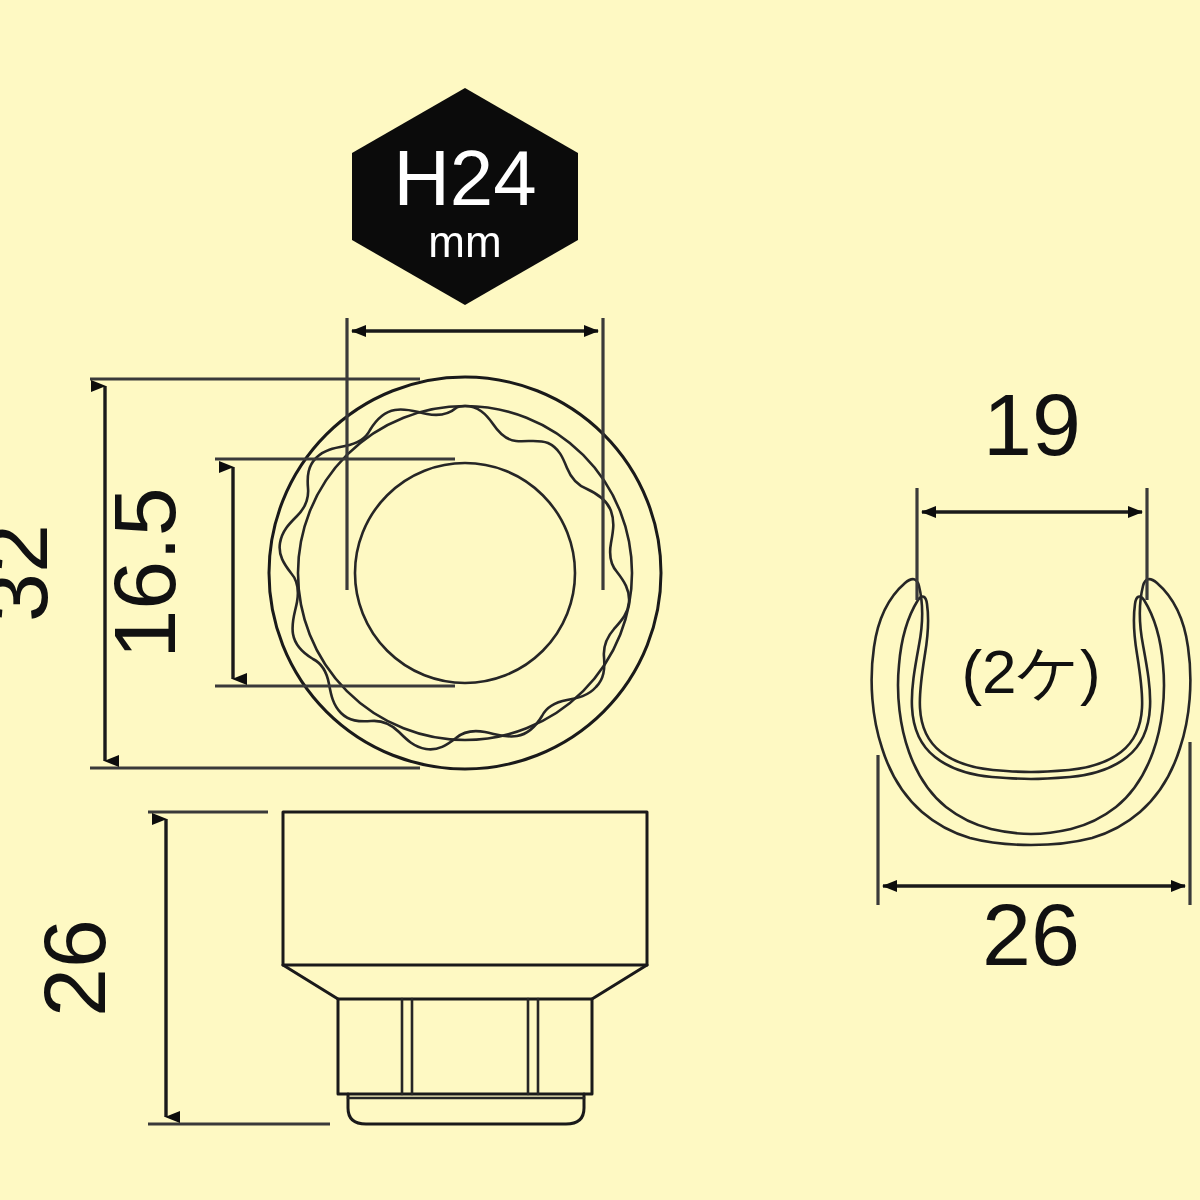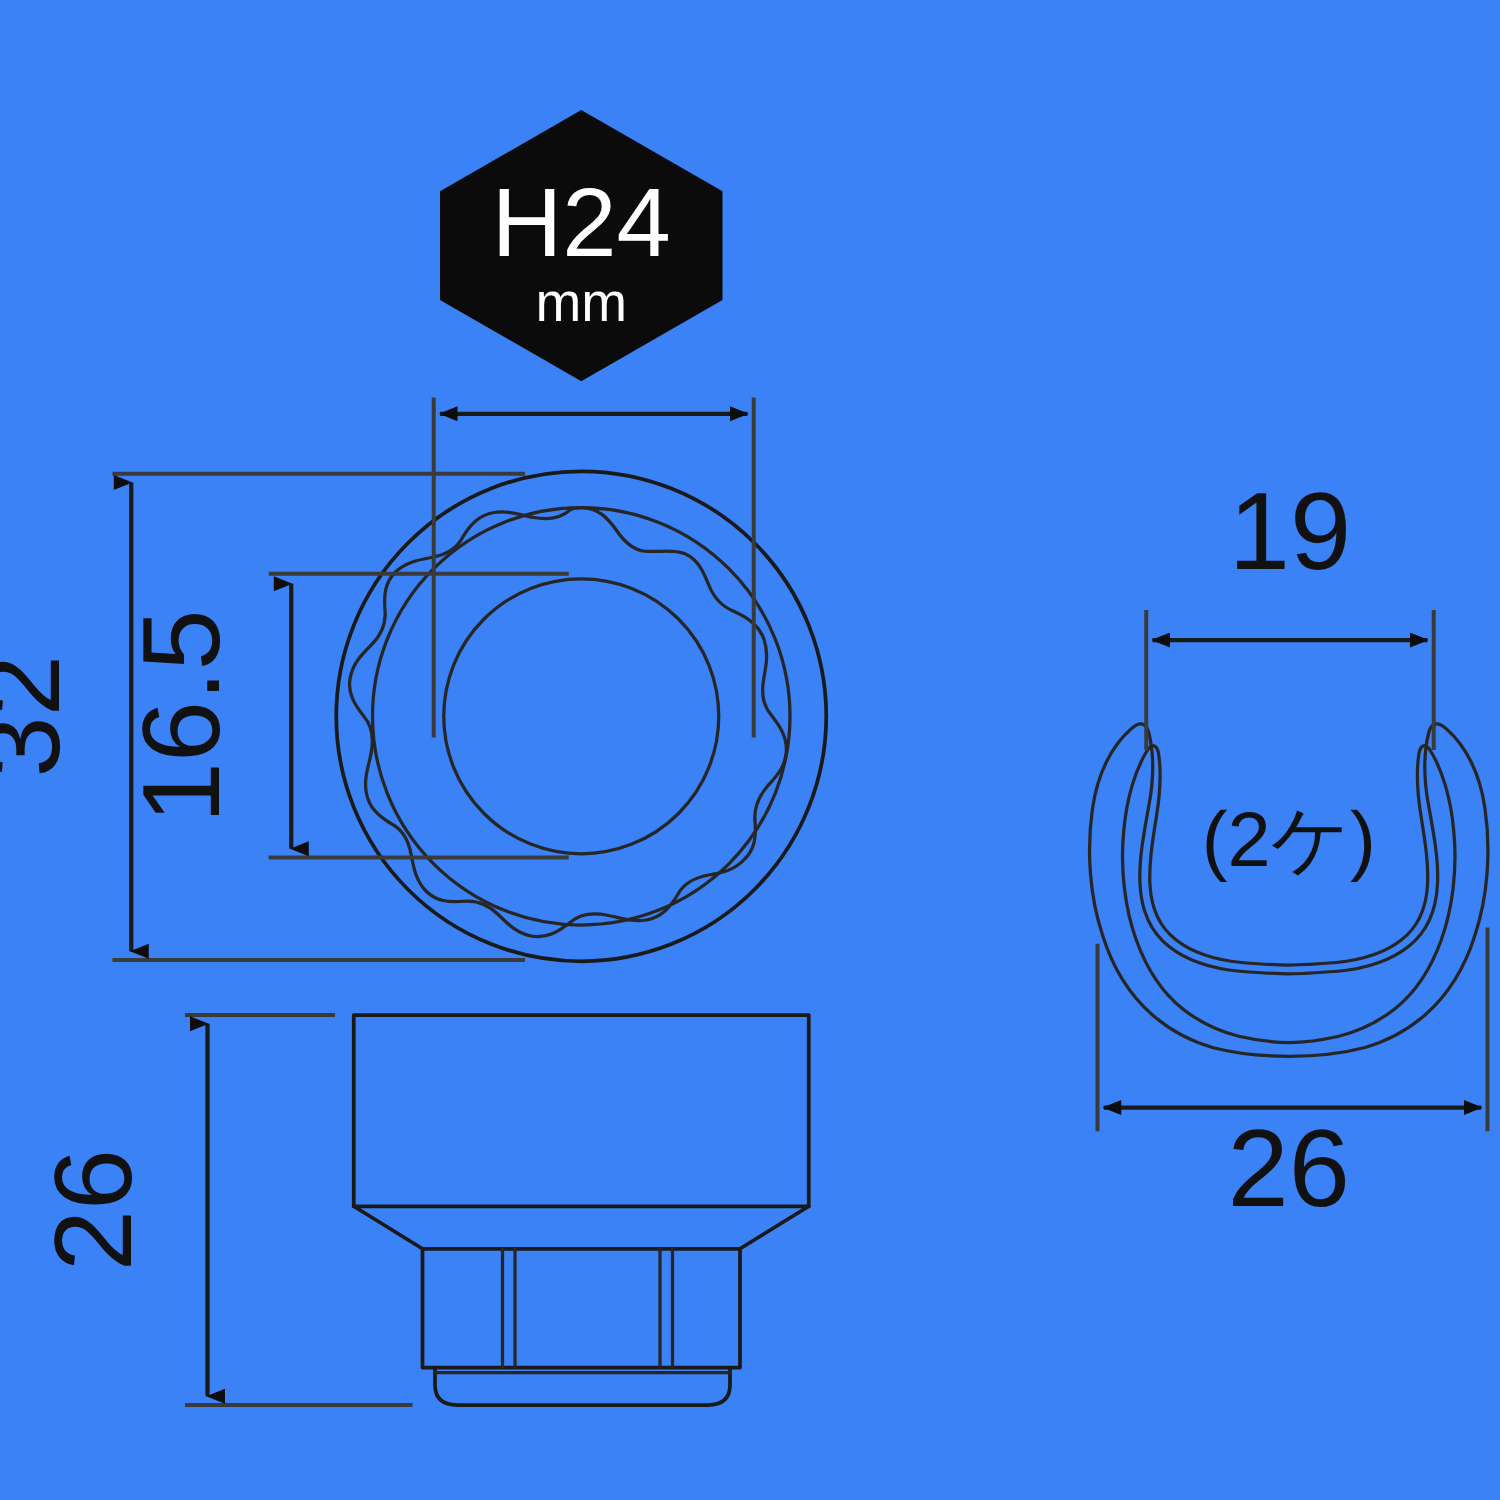--- a/index.html
+++ b/index.html
@@ -10,21 +10,21 @@
   body {
     width: 1200px;
     height: 1200px;
     font-family: "Liberation Sans", sans-serif;
     overflow: hidden;
   }
   #sheet {
     position: relative;
     width: 1200px;
     height: 1200px;
-    background: #3b82f6;
+    background: #fef9c3;
   }
   #sheet svg {
     position: absolute;
     top: 0;
     left: 0;
     width: 1200px;
     height: 1200px;
   }
   .dimtext {
     font-family: "Liberation Sans", sans-serif;

